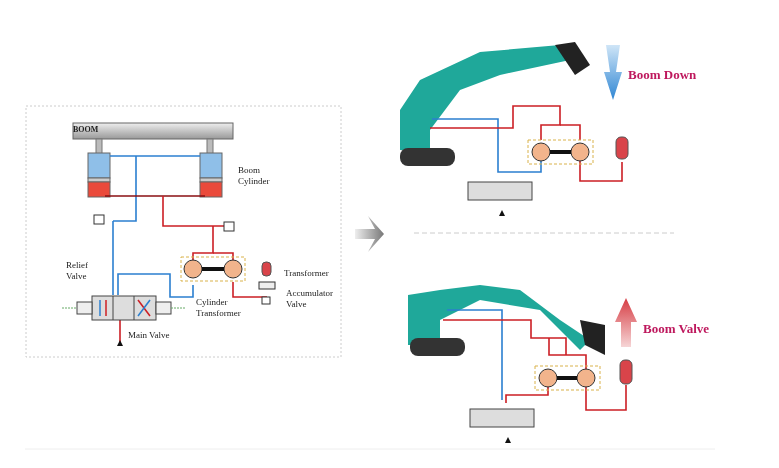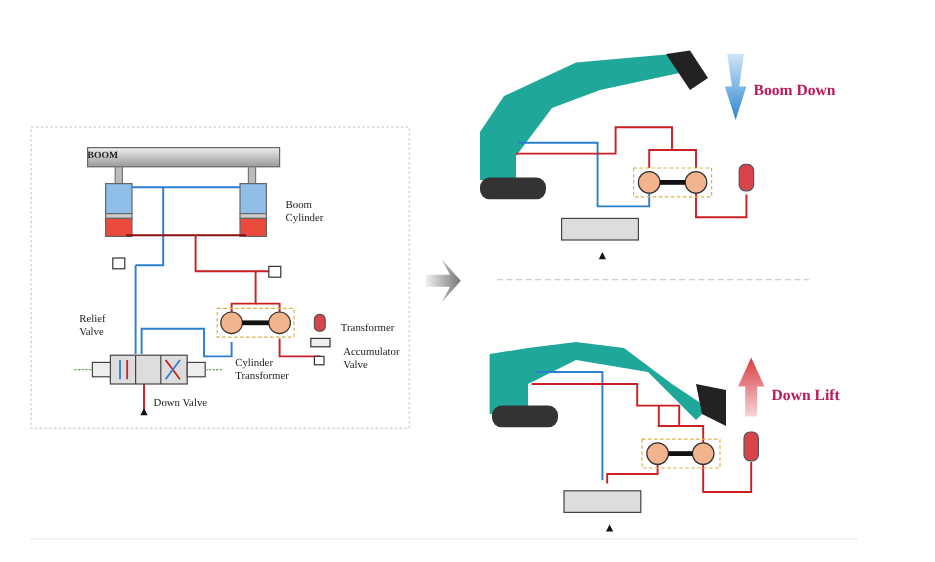--- a/index.html
+++ b/index.html
@@ -130,21 +130,21 @@
   </g>
 
   <line x1="25" y1="449" x2="715" y2="449" stroke="#eee"></line>
 </svg>
 
 <div class="lbl" style="left:73px;top:124px;width:160px;font-weight:bold;font-size:8px;">BOOM</div>
 <div class="lbl" style="left:238px;top:165px;white-space:pre;">Boom
 Cylinder</div>
 <div class="lbl" style="left:66px;top:260px;white-space:pre;">Relief
 Valve</div>
-<div class="lbl" style="left:128px;top:330px;">Down Valve</div>
+<div class="lbl" style="left:128px;top:330px;">Main Valve</div>
 <div class="lbl" style="left:196px;top:297px;white-space:pre;">Cylinder
 Transformer</div>
 <div class="lbl" style="left:284px;top:268px;">Transformer</div>
 <div class="lbl" style="left:286px;top:288px;white-space:pre;">Accumulator
 Valve</div>
 
 <div class="title" style="left:628px;top:67px;">Boom Down</div>
-<div class="title" style="left:643px;top:321px;">Down Lift</div>
+<div class="title" style="left:643px;top:321px;">Boom Valve</div>
 
 </body></html>

